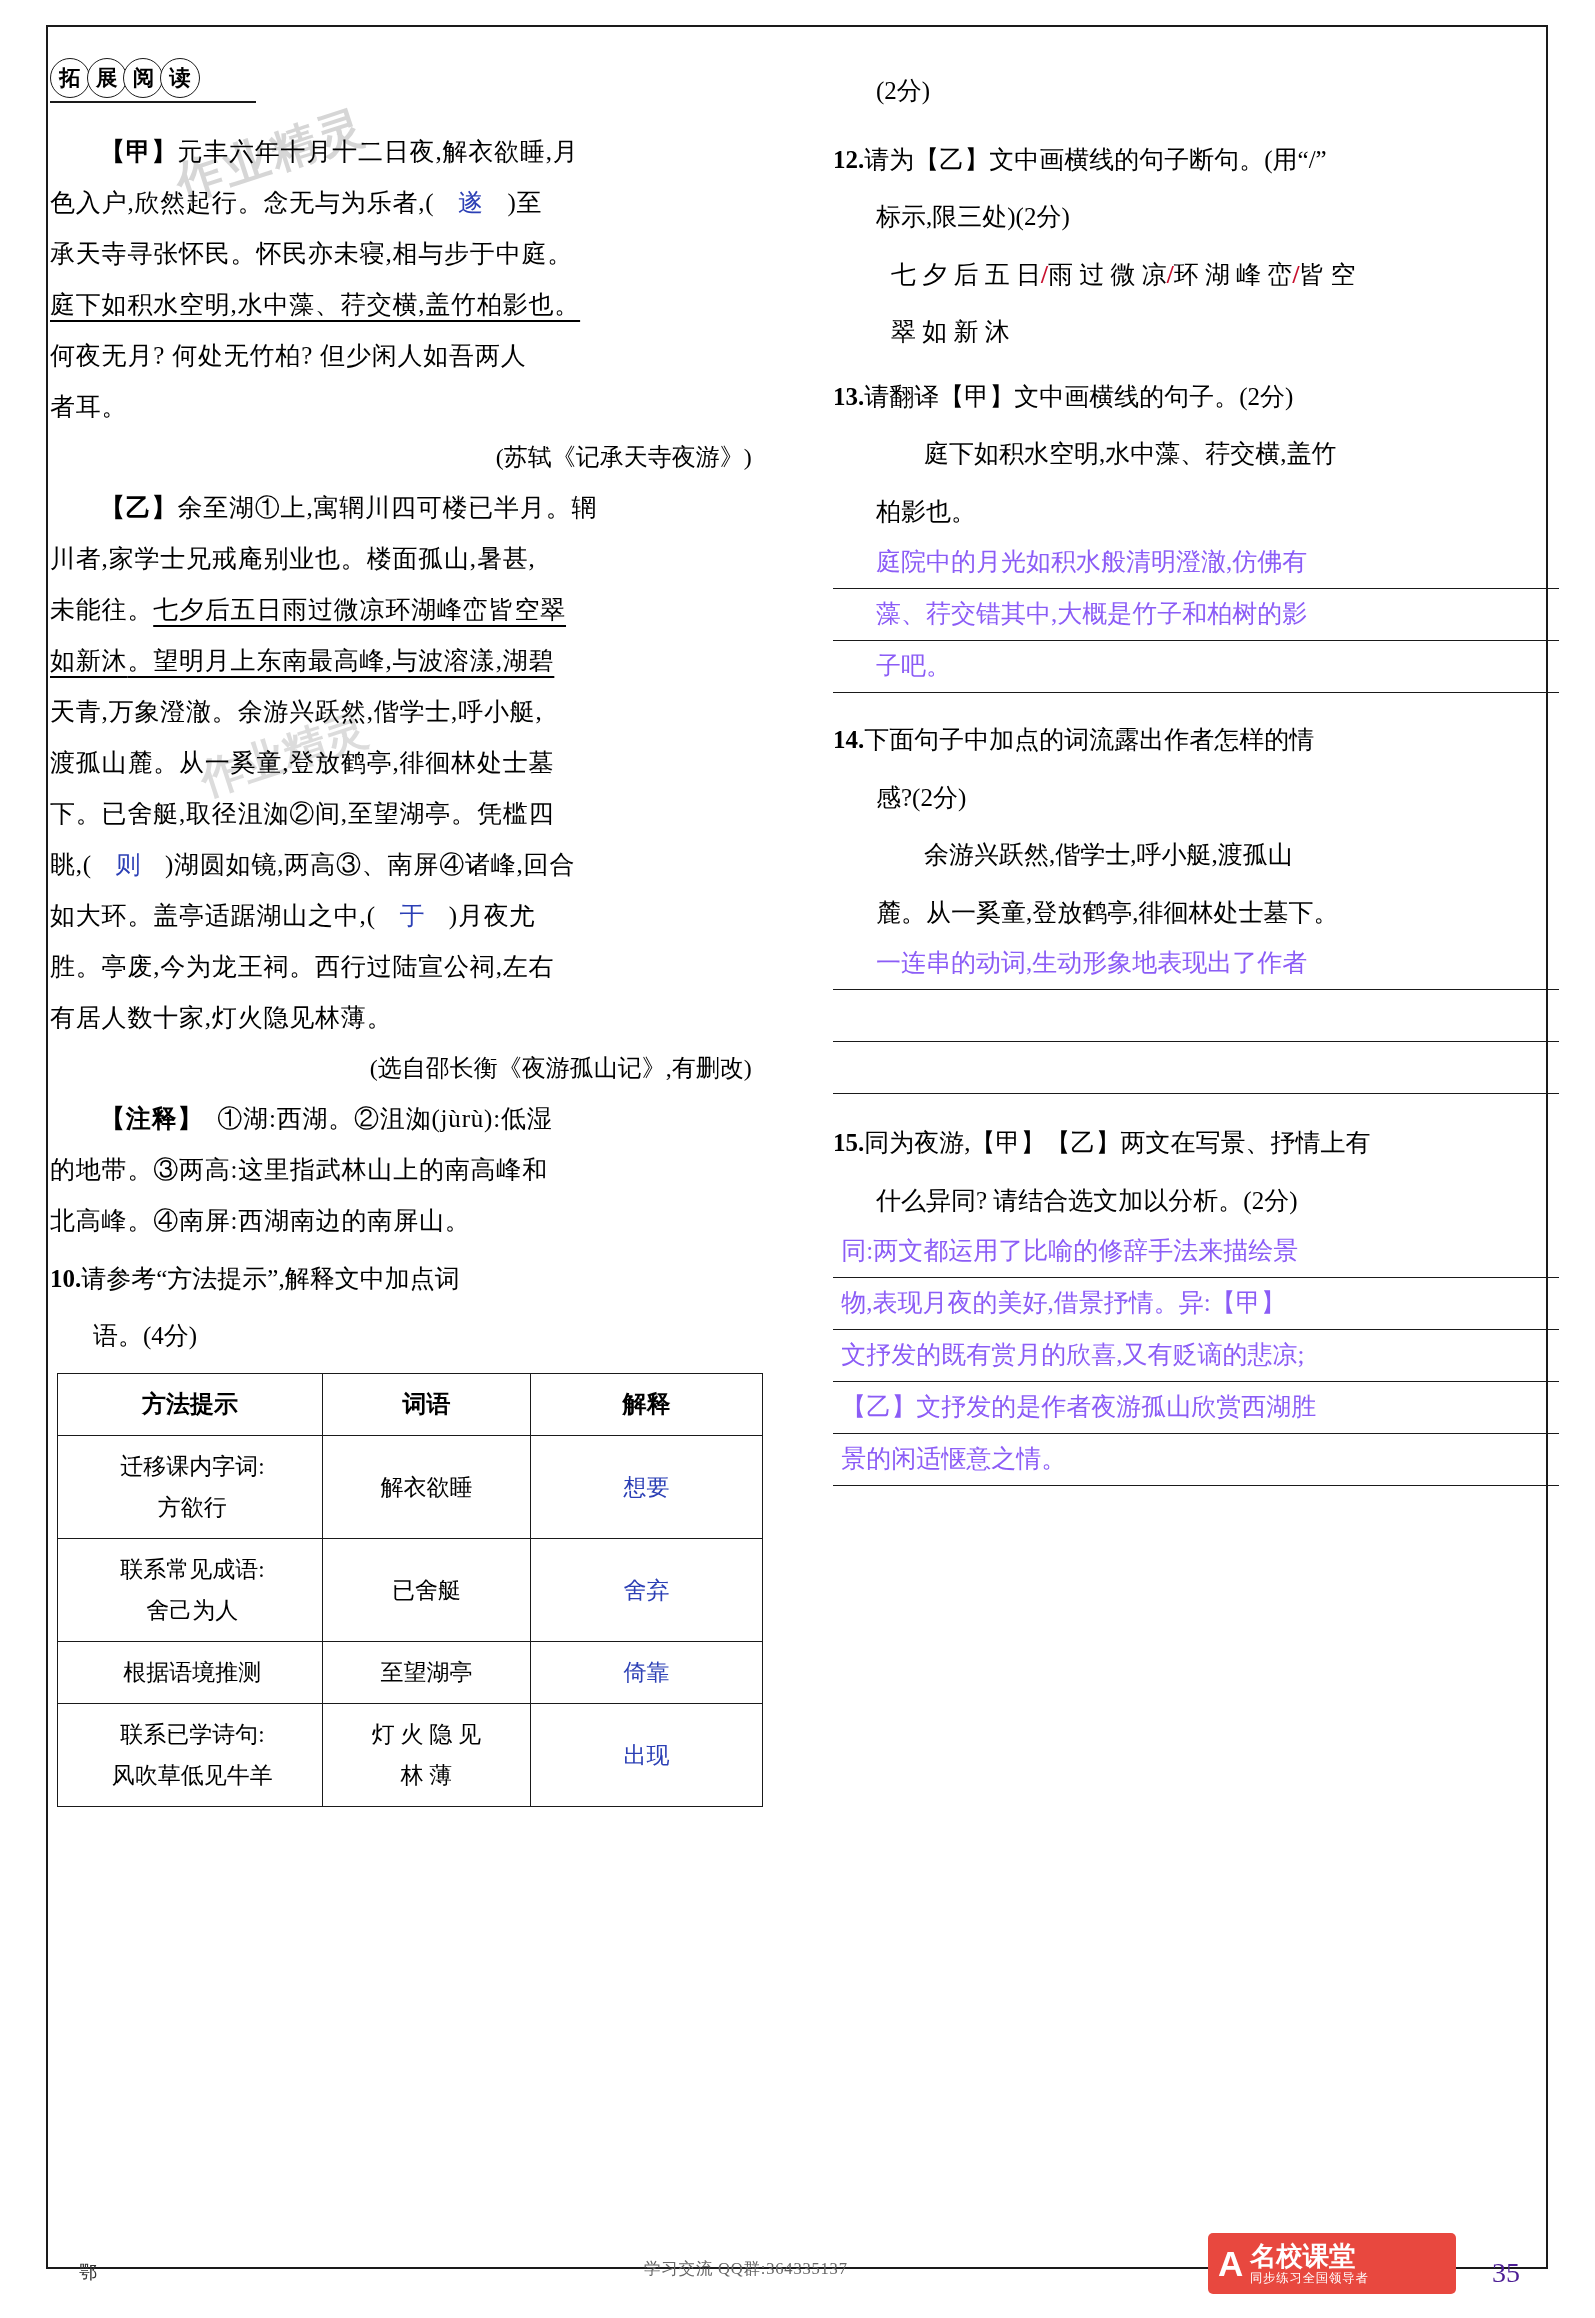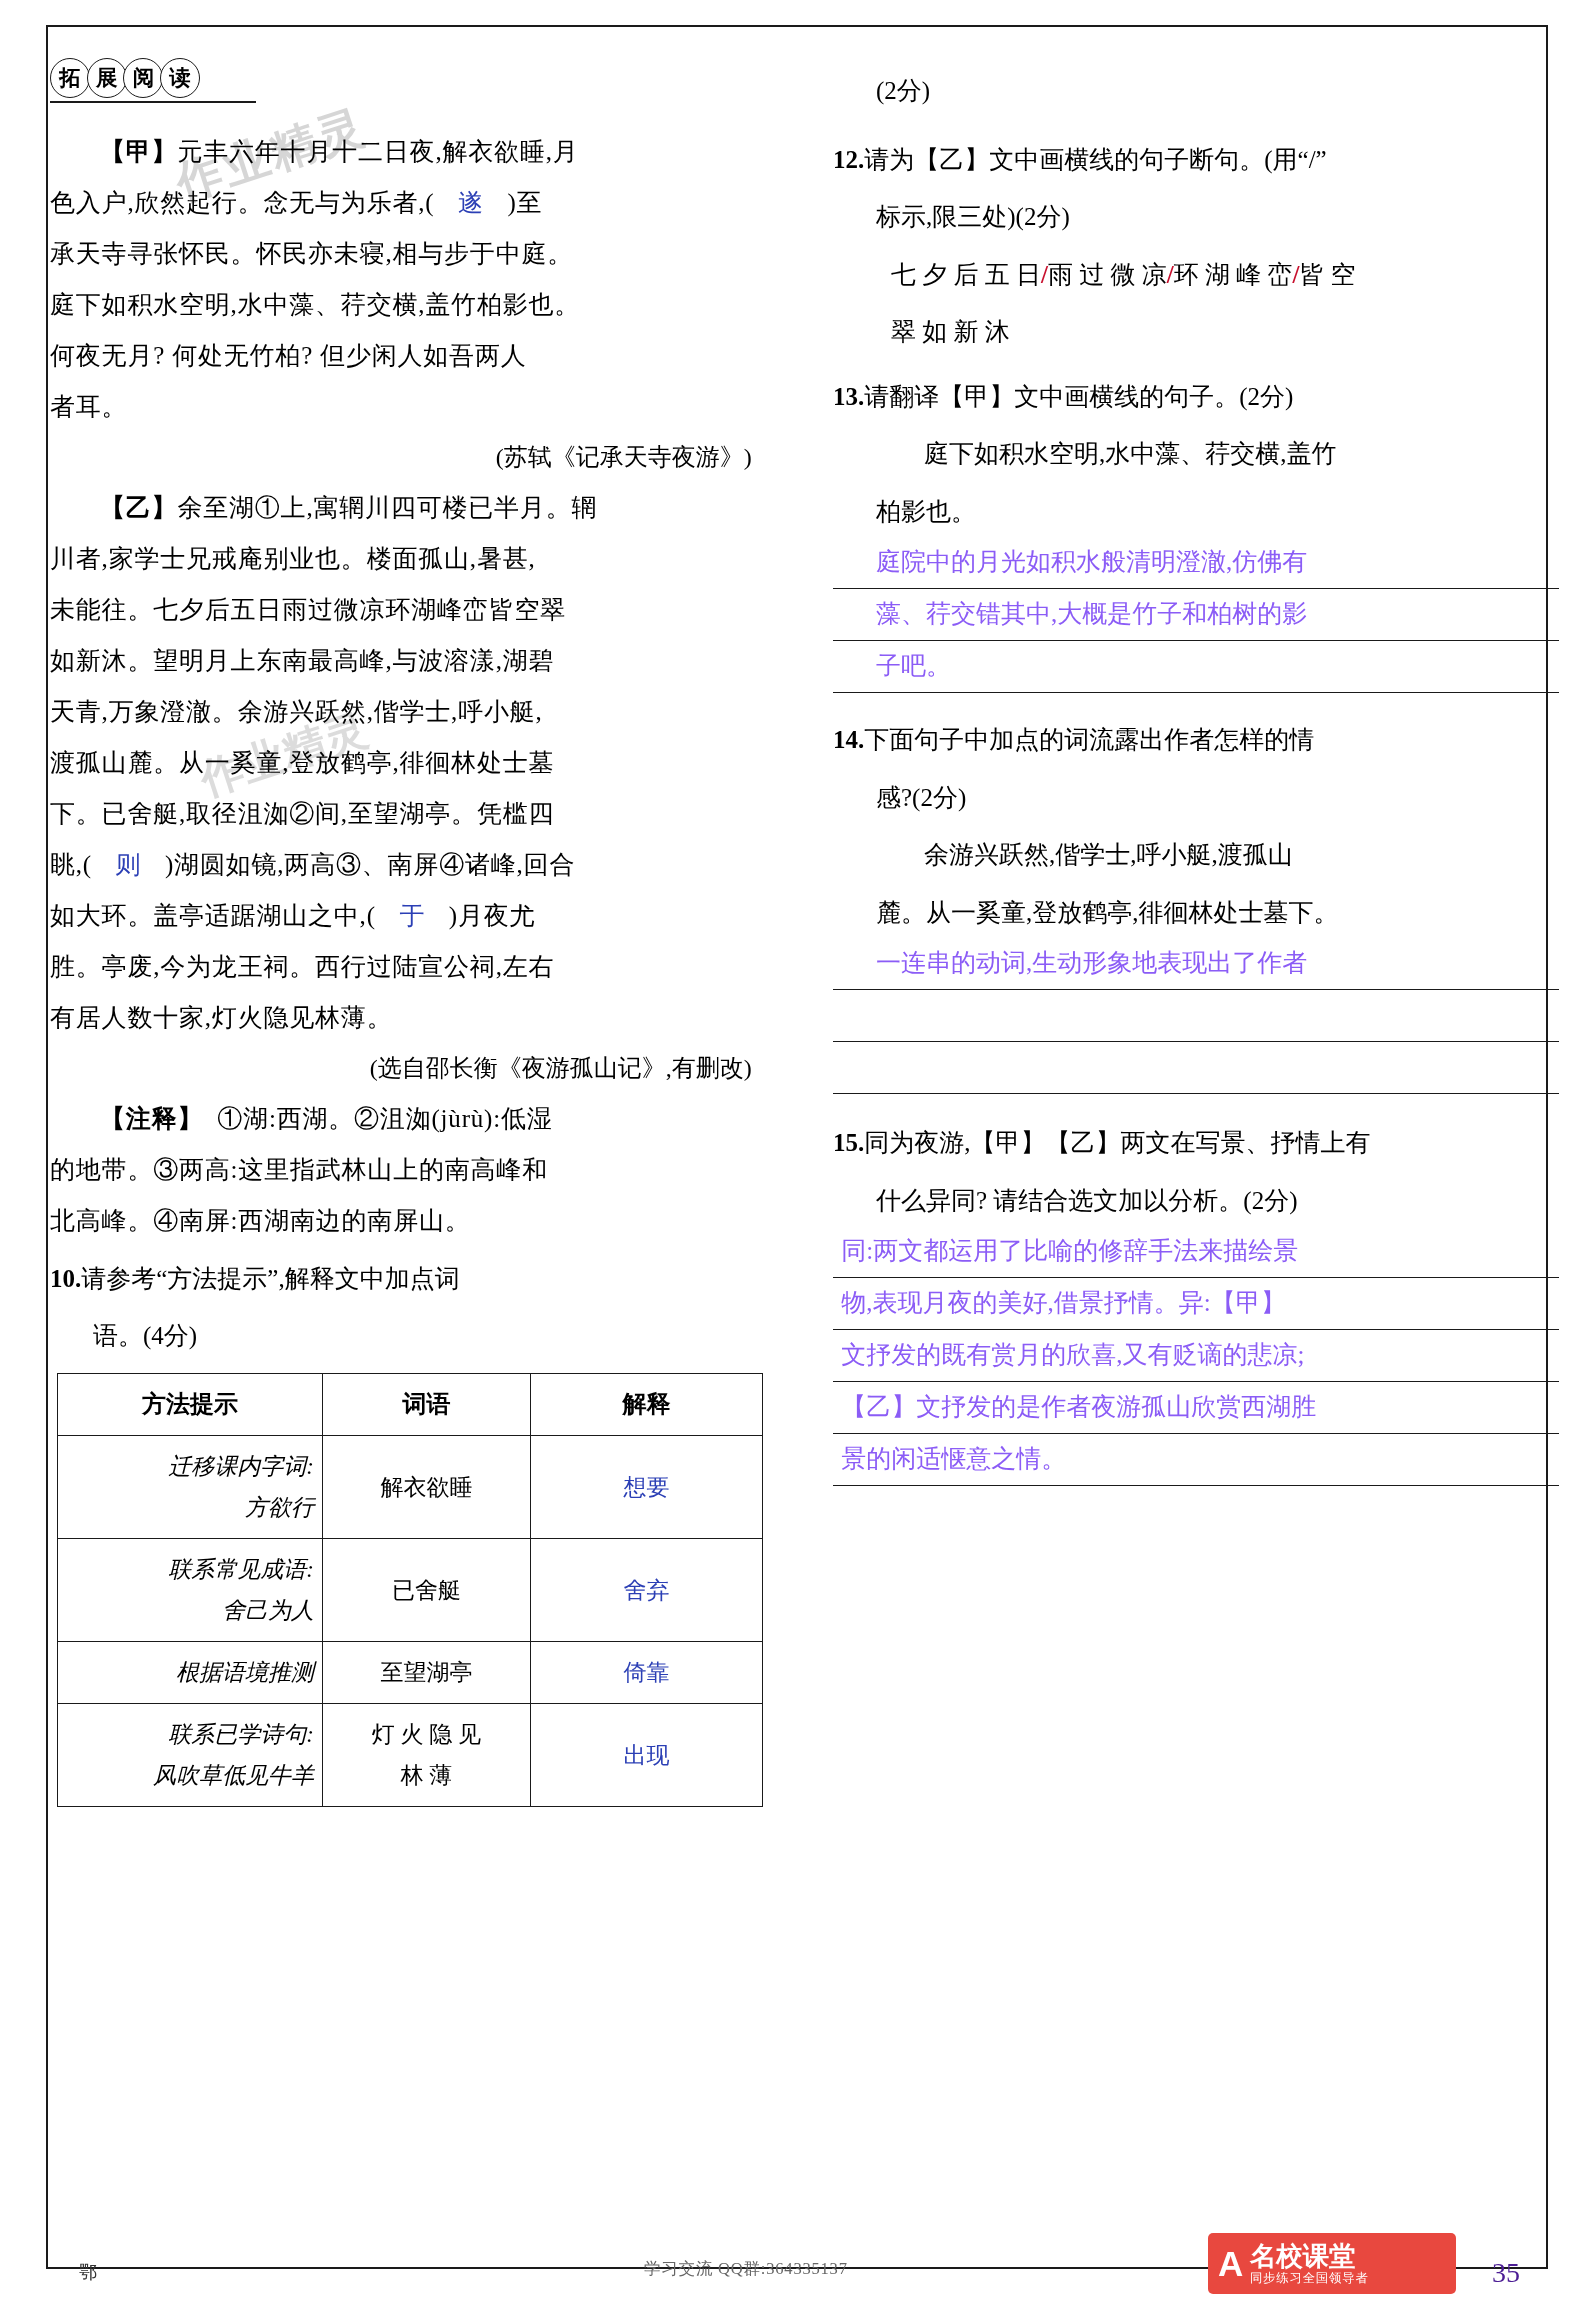--- a/index.html
+++ b/index.html
@@ -50,21 +50,21 @@
   }
 
   p.body{
     font-size:25px;
     line-height:51px;
     margin:0 0 0 0;
     text-align:justify;
     letter-spacing:0.8px;
   }
   .indent{text-indent:50px;}
-  .u{ text-underline-offset:6.6px; text-decoration-thickness:1.7px;}
+  .u{ text-decoration:underline; text-underline-offset:6.6px; text-decoration-thickness:1.7px;}
   .blank-par{
     display:inline-block;
     min-width:73px;
     text-align:center;
     color:#2b3fb5;
   }
   .src{
     text-align:right;
     font-size:24px;
     line-height:50px;
@@ -89,21 +89,21 @@
   table.mtable th, table.mtable td{
     border:1.7px solid #1a1a1a;
     font-size:23px;
     line-height:41px;
     padding:10px 8.3px;
     text-align:center;
     vertical-align:middle;
     font-family:"Liberation Serif", serif;
   }
   table.mtable th{font-weight:bold;font-size:24px;}
-  table.mtable td.left{text-align:right;padding-left:13.2px;font-style:italic;}
+  table.mtable td.left{text-align:center;padding-left:13.2px;}
   .ans{color:#2b3fb5;}
   .ansrow{
     border-bottom:1.7px solid #1a1a1a;
     color:#8b5cf6;
     font-size:25px;
     line-height:50px;
     height:51px;
     white-space:nowrap;
     overflow:hidden;
   }

